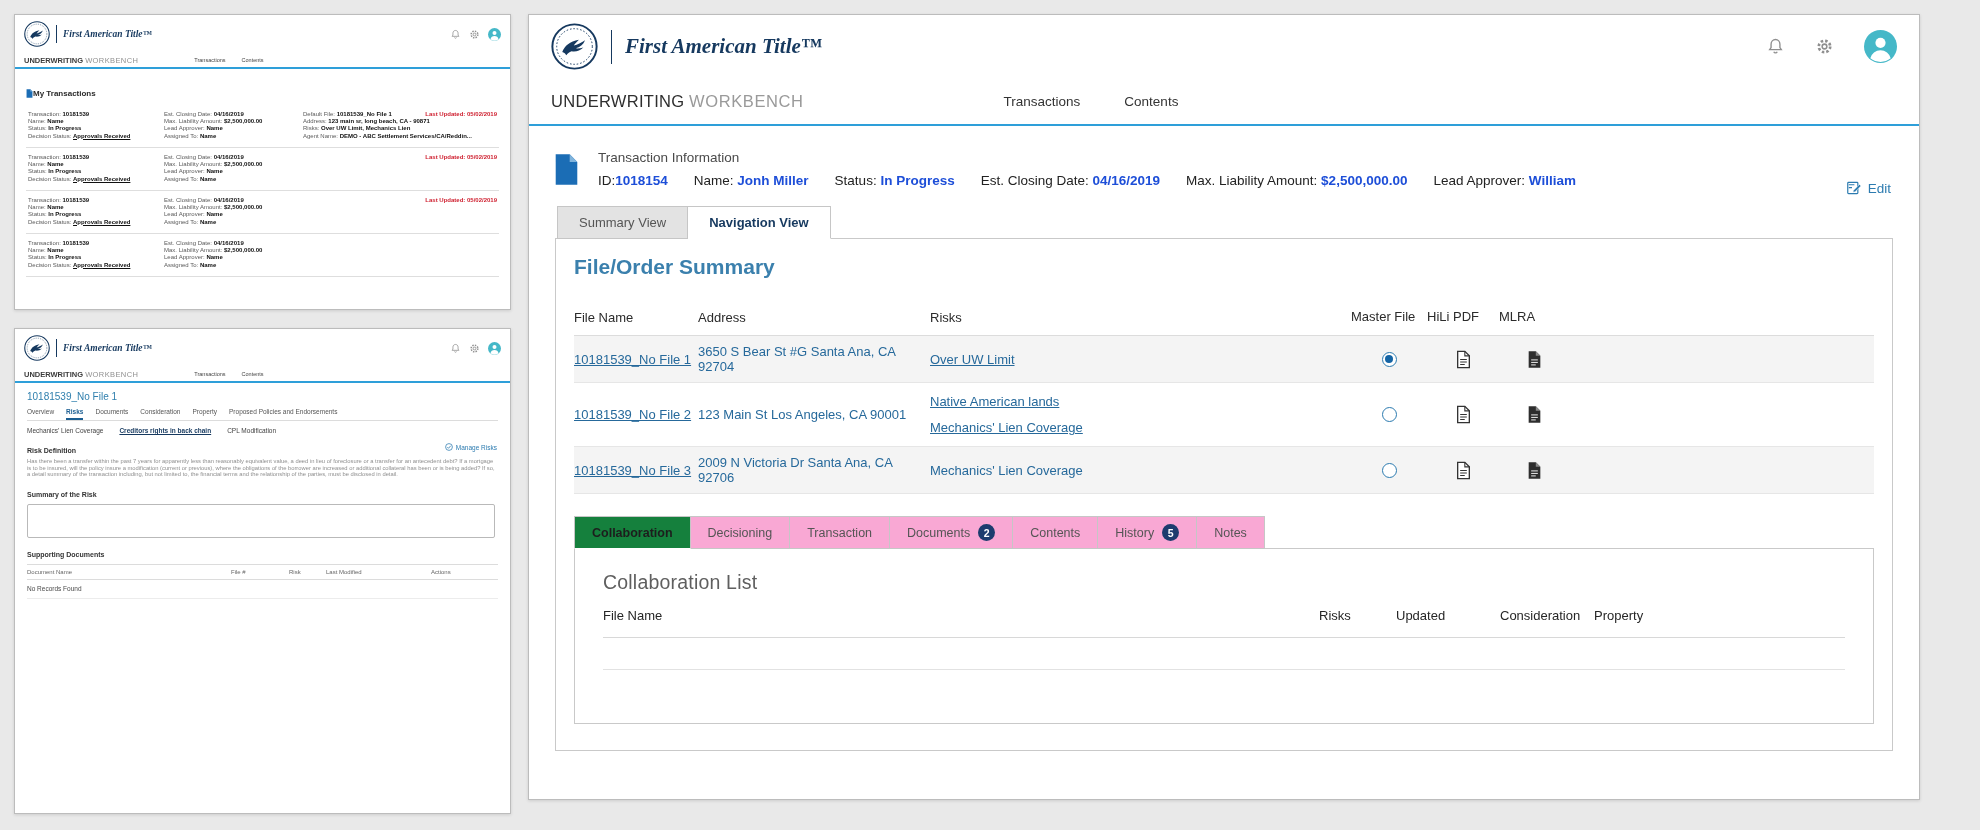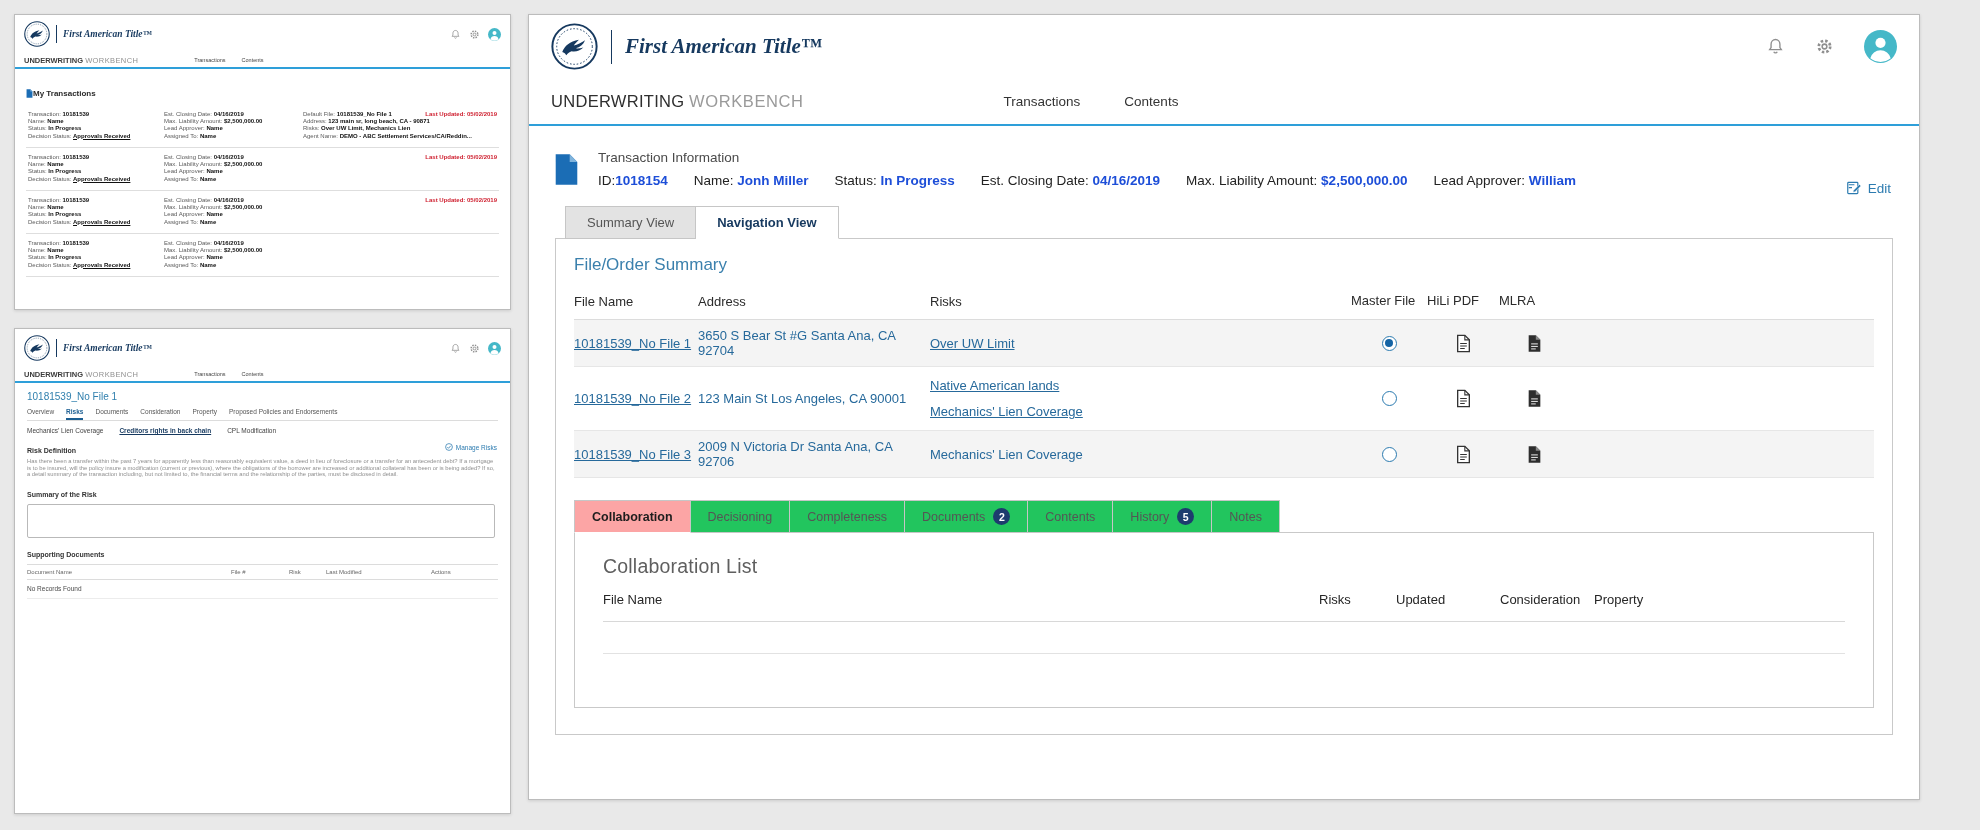--- a/index.html
+++ b/index.html
@@ -78,44 +78,44 @@
   .info{position:relative;display:flex;padding:24px 22px 0}
   .info-icon{width:27px;height:33px;margin:3px 18px 0 2px;flex:none}
   .info-title{font-size:13.5px;color:#4a4a4a}
   .info-fields{display:flex;gap:26px;margin-top:8px;font-size:13.5px;white-space:nowrap}
   .if-label{color:#222}
   .if-value{font-weight:700;color:#1d4ed8}
   .edit-btn{position:absolute;right:28px;top:54px;display:flex;align-items:center;gap:6px;font-size:13.5px;color:#2c7bb0;cursor:pointer}
   .edit-icon{width:16px;height:16px}
 
   
-  .view-tabs{display:flex;padding-left:36px;margin-top:18px;margin-bottom:-1px;position:relative;z-index:2}
+  .view-tabs{display:flex;padding-left:28px;margin-top:18px;margin-bottom:-1px;position:relative;z-index:2}
   .vtab{height:33px;display:flex;align-items:center;padding:0 21px;font-size:13px;color:#555;background:#e3e3e3;border:1px solid #c6c6c6;cursor:pointer}
   .vtab + .vtab{border-left:none}
   .vtab.active{background:#fff;color:#16395f;font-weight:700;border-bottom:1px solid #fff}
   .card{position:relative;margin:0 26px;border:1px solid #c9c9c9;background:#fff;padding:0 18px 26px}
-  .fos-title{margin:16px 0 12px;font-size:17px;font-weight:400;color:#3b80ad}
+  .fos-title{margin:16px 0 24px;font-size:21px;font-weight:700;color:#3b80ad}
   .fos-grid{display:grid;grid-template-columns:124px 232px 421px 76px 72px 70px 1fr}
   .fos-header{padding:6px 0 10px;border-bottom:1px solid #dcdcdc;font-size:13px;color:#2b2b2b;align-items:end}
   .fos-hcell.center{text-align:left;line-height:1.25}
   .fos-row{padding:8px 0;border-bottom:1px solid #e6e6e6;font-size:13px;align-items:center;min-height:34px}
   .fos-row.shaded{background:#f4f4f4}
   .fos-row .risks{display:flex;flex-direction:column;gap:11px;padding:3px 0}
   .link{color:#26699b;text-decoration:none;cursor:pointer}
   .link.ul{text-decoration:underline}
   .cell-center{display:flex;justify-content:center;align-items:center}
   .radio{width:15px;height:15px;border:1.5px solid #2c7bb0;border-radius:50%;position:relative;background:#fff;display:inline-block;cursor:pointer}
   .radio.checked::after{content:"";position:absolute;inset:2.5px;background:#1464a5;border-radius:50%}
   .pdficon{width:15px;height:19px;display:inline-block;cursor:pointer}
 
   
   .detail-tabs{display:flex;margin-top:22px;margin-bottom:-1px;position:relative;z-index:2}
-  .dtab{height:33px;display:flex;align-items:center;gap:8px;padding:0 17px;font-size:12.5px;color:#555;background:#22c55e;border:1px solid #c6c6c6;cursor:pointer}
+  .dtab{height:33px;display:flex;align-items:center;gap:8px;padding:0 17px;font-size:12.5px;color:#555;background:#f9a8d4;border:1px solid #c6c6c6;cursor:pointer}
   .dtab + .dtab{border-left:none}
-  .dtab.active{background:#fca5a5;color:#1d1d1d;font-weight:700;border-bottom:1px solid #fff}
+  .dtab.active{background:#15803d;color:#1d1d1d;font-weight:700;border-bottom:1px solid #fff}
   .badge{min-width:17px;height:17px;padding:0 3px;border-radius:9px;background:#1d3c6e;color:#fff;font-size:10.5px;font-weight:700;display:flex;align-items:center;justify-content:center}
   .collab-box{border:1px solid #c9c9c9;padding:0 28px;min-height:176px;background:#fff}
   .collab-title{margin:22px 0 14px;font-size:19.5px;font-weight:400;color:#5f5f5f;letter-spacing:.2px}
   .collab-grid{display:grid;grid-template-columns:716px 77px 104px 94px 50px 1fr;font-size:13px;color:#262626;padding-bottom:12px;border-bottom:1px solid #d8d8d8}
   .collab-hcell.wrap{word-break:break-all;line-height:1.3}
   .collab-row{height:32px;border-bottom:1px solid #e2e2e2}
   .collab-row.last{border-bottom:none;height:26px}
 </style>
 </head>
 <body>
@@ -493,21 +493,21 @@
         </div>
 
       <div class="detail-tabs">
           <div class="dtab active">
             <span>Collaboration</span>
           </div>
           <div class="dtab">
             <span>Decisioning</span>
           </div>
           <div class="dtab">
-            <span>Completeness</span>
+            <span>Transaction</span>
           </div>
           <div class="dtab">
             <span>Documents</span>
             <span class="badge">2</span>
           </div>
           <div class="dtab">
             <span>Contents</span>
           </div>
           <div class="dtab">
             <span>History</span>

